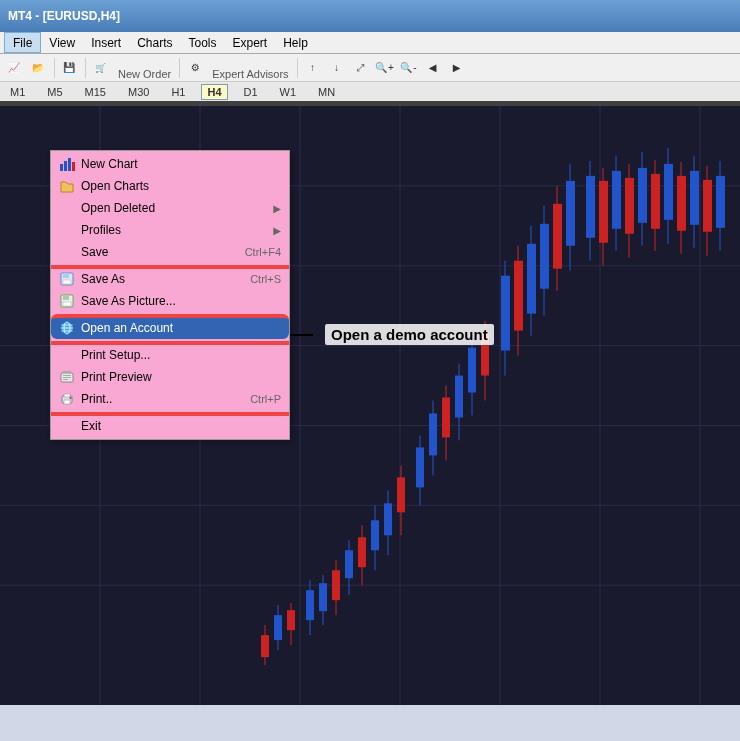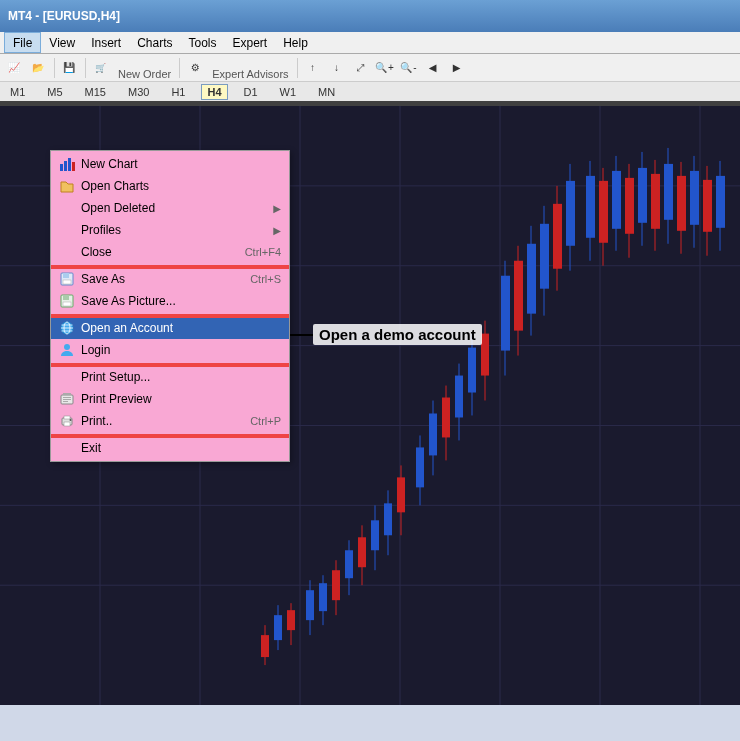--- a/index.html
+++ b/index.html
@@ -125,20 +125,21 @@
       display: flex;
       align-items: center;
       padding: 3px 8px 3px 6px;
       cursor: pointer;
       min-height: 22px;
       position: relative;
     }
     .menu-row.highlighted {
       background: #3a6fc4;
       color: white;
+      border-radius: 6px;
     }
     .menu-row.separator {
       border-top: 4px solid #ef4444;
       margin-top: 2px;
       padding-top: 2px;
     }
     .menu-icon {
       width: 20px;
       height: 16px;
       display: flex;
@@ -334,21 +335,21 @@
       <rect x="703" y="74" width="9" height="52" fill="#cc2222"></rect>
       <line x1="720" y1="145" x2="720" y2="55" stroke="#2255cc" stroke-width="1"></line>
       <rect x="716" y="70" width="9" height="52" fill="#2255cc"></rect>
     </g>
   </svg>
 
   <div class="annotation" style="position:absolute; top:218px; left:243px; z-index:50; display:flex; align-items:center;">
     <div style="width:70px; height:2px; background:#000; position:relative; flex-shrink:0;">
       <div style="position:absolute; left:-7px; top:-4px; border-right:8px solid #000; border-top:5px solid transparent; border-bottom:5px solid transparent;"></div>
     </div>
-    <div style="font-size:15px; font-weight:bold; color:#000; background:rgba(255,255,255,0.85); padding:2px 6px; white-space:nowrap; border-radius:2px;">Open a demo account</div>
+    <div style="font-size:15px; font-weight:bold; color:#000; background:rgba(255,255,255,0.85); padding:2px 6px; white-space:nowrap; border-radius:2px;margin-left:12px;">Open a demo account</div>
   </div>
 
   <div class="dropdown-menu">
 
     <div class="menu-row">
       <div class="menu-icon">
         <svg width="16" height="16" viewBox="0 0 16 16">
             <rect x="1" y="8" width="3" height="7" fill="#2255cc"></rect>
             <rect x="5" y="5" width="3" height="10" fill="#2255cc"></rect>
             <rect x="9" y="2" width="3" height="13" fill="#2255cc"></rect>
@@ -374,21 +375,21 @@
     </div>
 
     <div class="menu-row">
       <div class="menu-icon"></div>
       <span class="menu-text">Profiles</span>
       <span class="menu-arrow">▶</span>
     </div>
 
     <div class="menu-row">
       <div class="menu-icon"></div>
-      <span class="menu-text">Close</span>
+      <span class="menu-text">Save</span>
       <span class="menu-shortcut">Ctrl+F4</span>
     </div>
 
     <div class="menu-row separator">
       <div class="menu-icon">
         <svg width="16" height="16" viewBox="0 0 16 16">
             <rect x="2" y="2" width="12" height="12" rx="1" fill="#e0e8f8" stroke="#6688cc" stroke-width="1"></rect>
             <rect x="4" y="2" width="6" height="5" fill="#aaccee"></rect>
             <rect x="4" y="9" width="8" height="4" fill="#ffffff" stroke="#aaaaaa" stroke-width="0.5"></rect>
           </svg>
@@ -414,29 +415,20 @@
           <circle cx="8" cy="8" r="6" fill="#44aaee" stroke="#2288cc" stroke-width="1"></circle>
           <ellipse cx="8" cy="8" rx="3" ry="6" fill="none" stroke="white" stroke-width="0.8"></ellipse>
           <line x1="2" y1="8" x2="14" y2="8" stroke="white" stroke-width="0.8"></line>
           <line x1="2.5" y1="5" x2="13.5" y2="5" stroke="white" stroke-width="0.7"></line>
           <line x1="2.5" y1="11" x2="13.5" y2="11" stroke="white" stroke-width="0.7"></line>
         </svg>
       </div>
       <span class="menu-text" style="color:white; font-weight:500;">Open an Account</span>
     </div>
 
-    <div class="menu-row">
-      <div class="menu-icon">
-        <svg width="16" height="16" viewBox="0 0 16 16">
-          <circle cx="8" cy="5" r="3" fill="#44aaee"></circle>
-          <path d="M2 14c0-3.5 3-5 6-5s6 1.5 6 5z" fill="#44aaee"></path>
-        </svg>
-      </div>
-      <span class="menu-text">Login</span>
-    </div>
 
     <div class="menu-row separator">
       <div class="menu-icon"></div>
       <span class="menu-text">Print Setup...</span>
     </div>
 
     <div class="menu-row">
       <div class="menu-icon">
         <svg width="16" height="16" viewBox="0 0 16 16">
             <rect x="2" y="4" width="12" height="9" rx="1" fill="#e8e8e8" stroke="#888" stroke-width="1"></rect>

